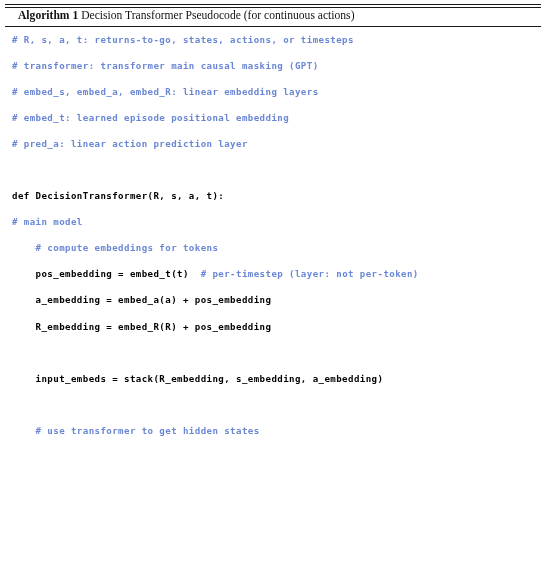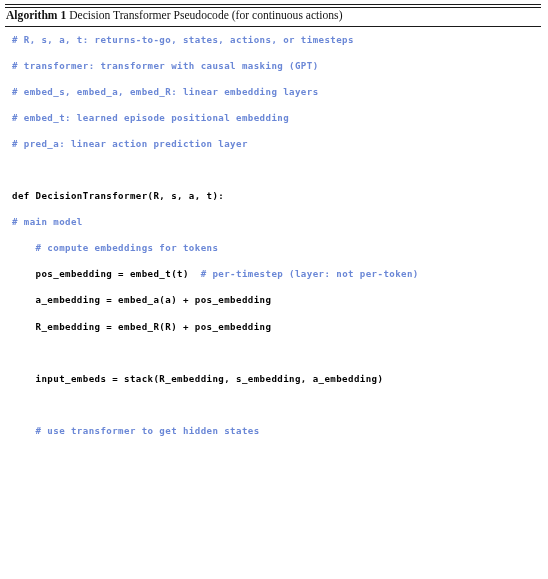--- a/index.html
+++ b/index.html
@@ -32,20 +32,21 @@
     margin-top: 1.5px;
   }
 
   .caption {
     font-family: "Liberation Serif", "DejaVu Serif", serif;
     font-size: 11.6px;
     line-height: 14px;
     color: #111111;
     padding: 1px 0 1.5px 1px;
     white-space: nowrap;
+    margin-left: 12px;
   }
   .caption .alg-label {
     font-weight: bold;
   }
 
   .code-area {
     padding: 7px 0 2px 7px;
   }
 
   pre.code {
@@ -83,21 +84,21 @@
   <div class="rule-mid"></div>
 
   <div class="caption">
     <span class="alg-label">Algorithm 1</span><span> </span><span>Decision Transformer Pseudocode (for continuous actions)</span>
   </div>
 
   <div class="rule-mid"></div>
 
   <div class="code-area">
     <pre class="code" id="code-block"><span class="code-line"><span class="cmt"># R, s, a, t: returns-to-go, states, actions, or timesteps</span></span>
-<span class="code-line"><span class="cmt"># transformer: transformer with causal masking (GPT)</span></span>
+<span class="code-line"><span class="cmt"># transformer: transformer main causal masking (GPT)</span></span>
 <span class="code-line"><span class="cmt"># embed_s, embed_a, embed_R: linear embedding layers</span></span>
 <span class="code-line"><span class="cmt"># embed_t: learned episode positional embedding</span></span>
 <span class="code-line"><span class="cmt"># pred_a: linear action prediction layer</span></span>
 <span class="blank">&nbsp;</span>
 <span class="code-line"><span>def DecisionTransformer(R, s, a, t):</span></span>
 <span class="code-line"><span class="cmt"># main model</span></span>
 <span class="code-line"><span class="cmt">    # compute embeddings for tokens</span></span>
 <span class="code-line"><span>    pos_embedding = embed_t(t)</span><span class="cmt">  # per-timestep (layer: not per-token)</span></span>
 <span class="code-line"><span>    a_embedding = embed_a(a) + pos_embedding</span></span>
 <span class="code-line"><span>    R_embedding = embed_R(R) + pos_embedding</span></span>

